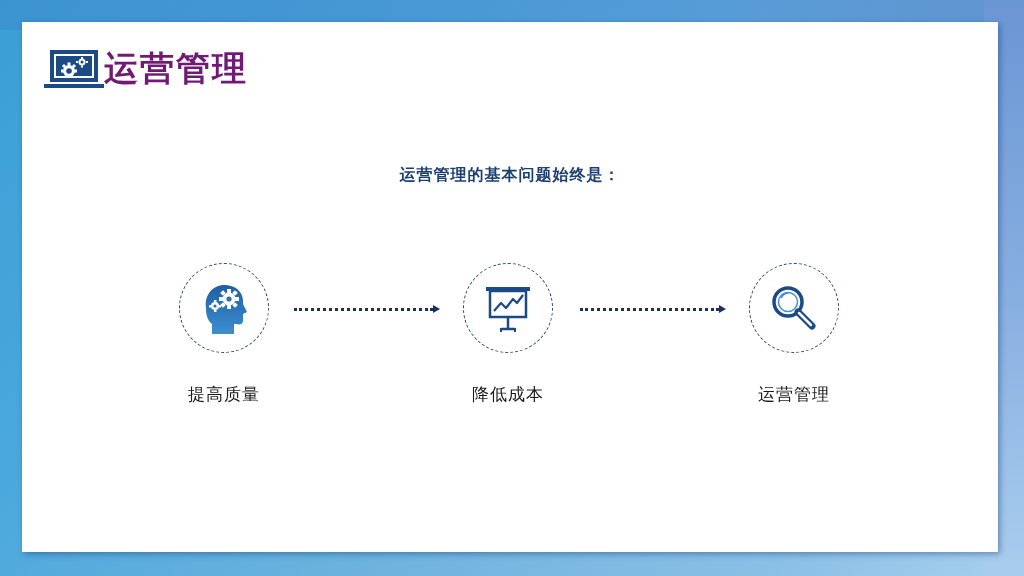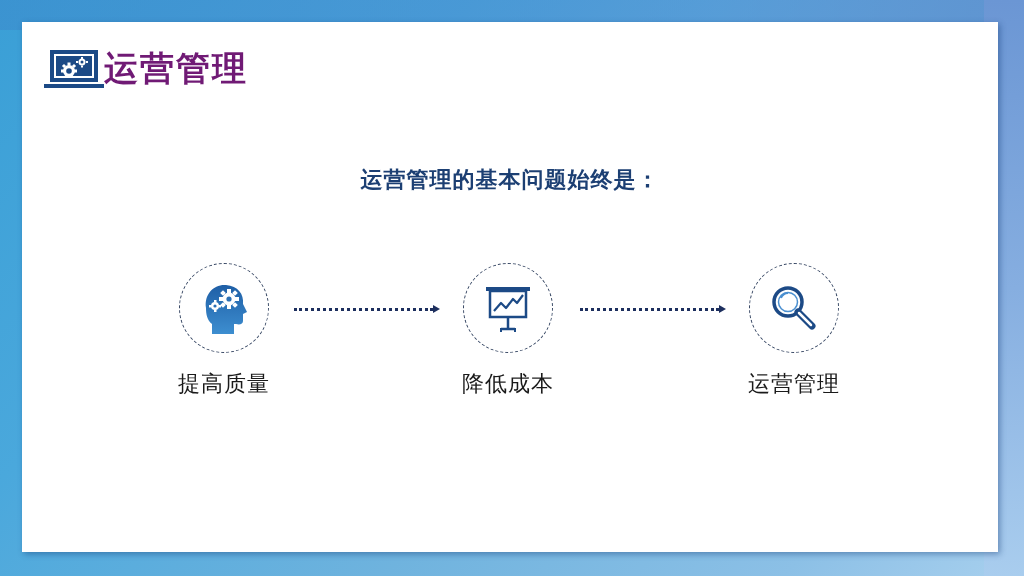--- a/index.html
+++ b/index.html
@@ -40,41 +40,41 @@
     font-size: 34px;
     font-weight: bold;
     color: #701a75;
     letter-spacing: 2px;
   }
   .subtitle {
     position: absolute;
     left: 0; width: 976px;
     top: 143px;
     text-align: center;
-    font-size: 22px;
+    font-size: 16px;
     font-weight: bold;
     color: #1c3f73;
     letter-spacing: 1px;
   }
   .step {
     position: absolute;
     width: 140px;
     text-align: center;
   }
   .step-circle {
     width: 90px; height: 90px;
     margin: 0 auto;
     border: 1.5px dashed #3a4a66;
     border-radius: 50%;
     display: flex; align-items: center; justify-content: center;
     box-sizing: border-box;
   }
   .step-label {
-    margin-top: 16px;
-    font-size: 22px;
+    margin-top: 30px;
+    font-size: 17px;
     color: #1a1a1a;
     letter-spacing: 1px;
   }
   .arrow {
     position: absolute;
     height: 10px;
     display: flex; align-items: center;
   }
   .arrow-line {
     flex: 1;

